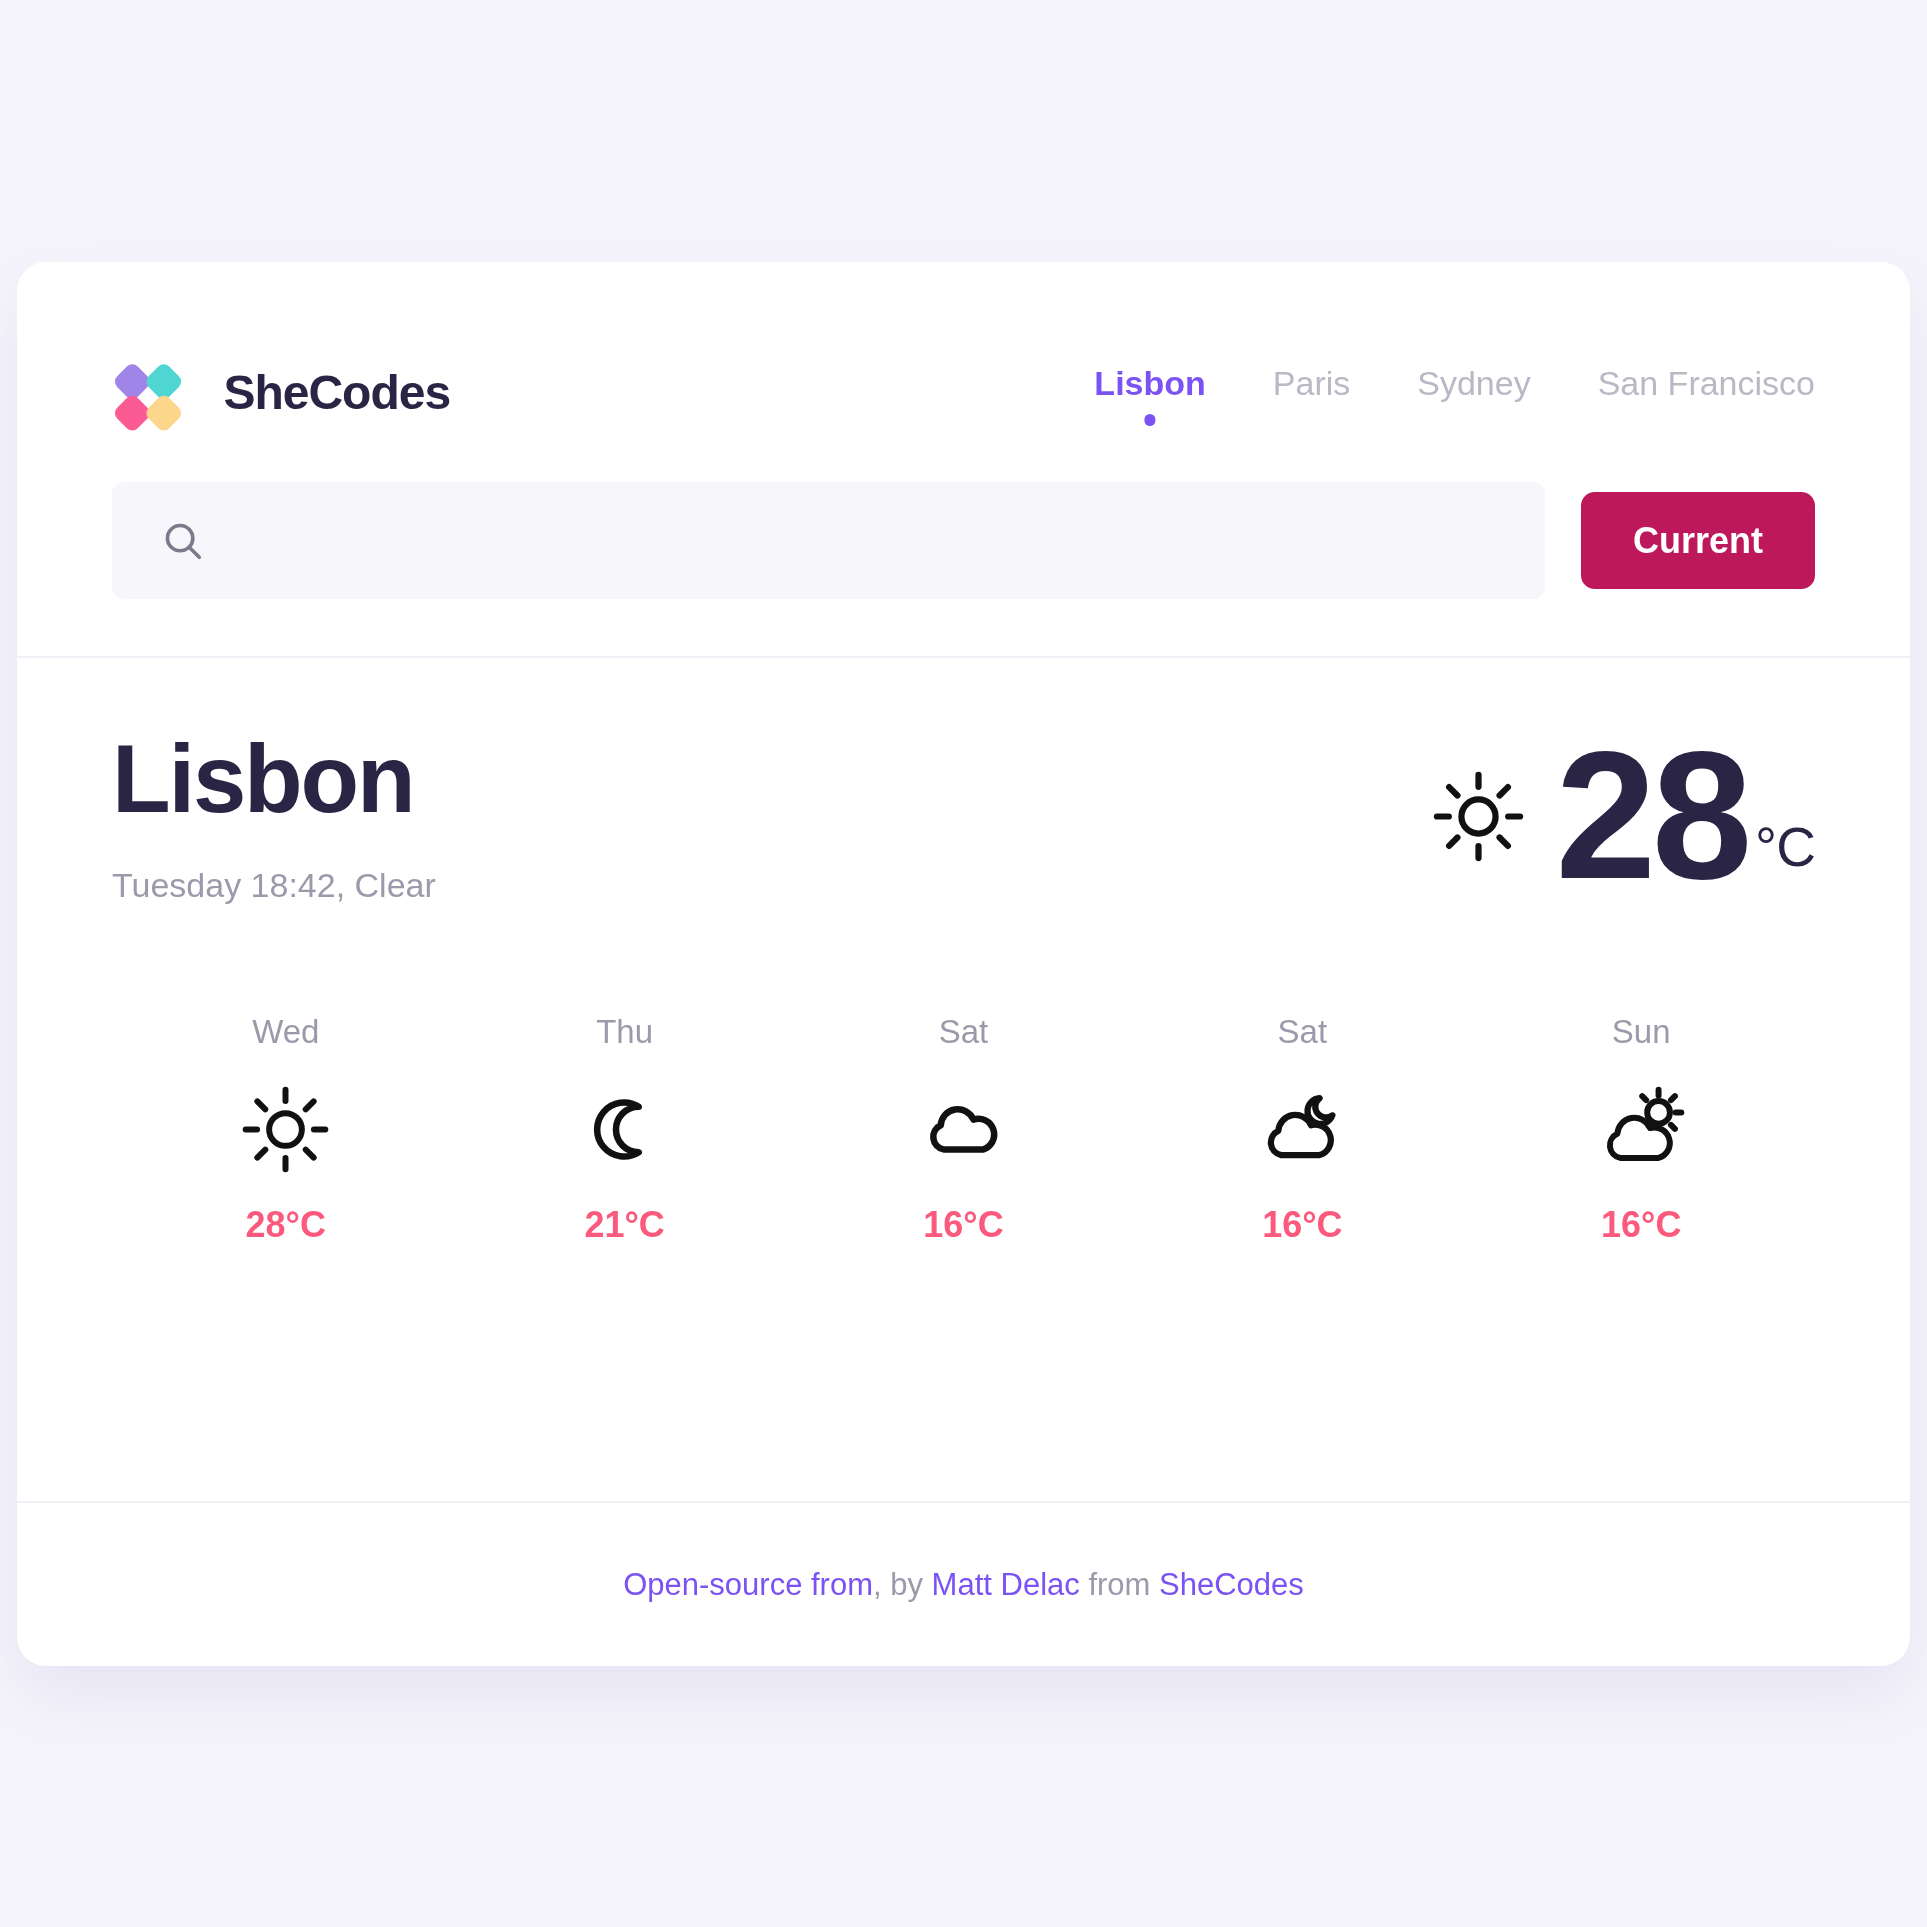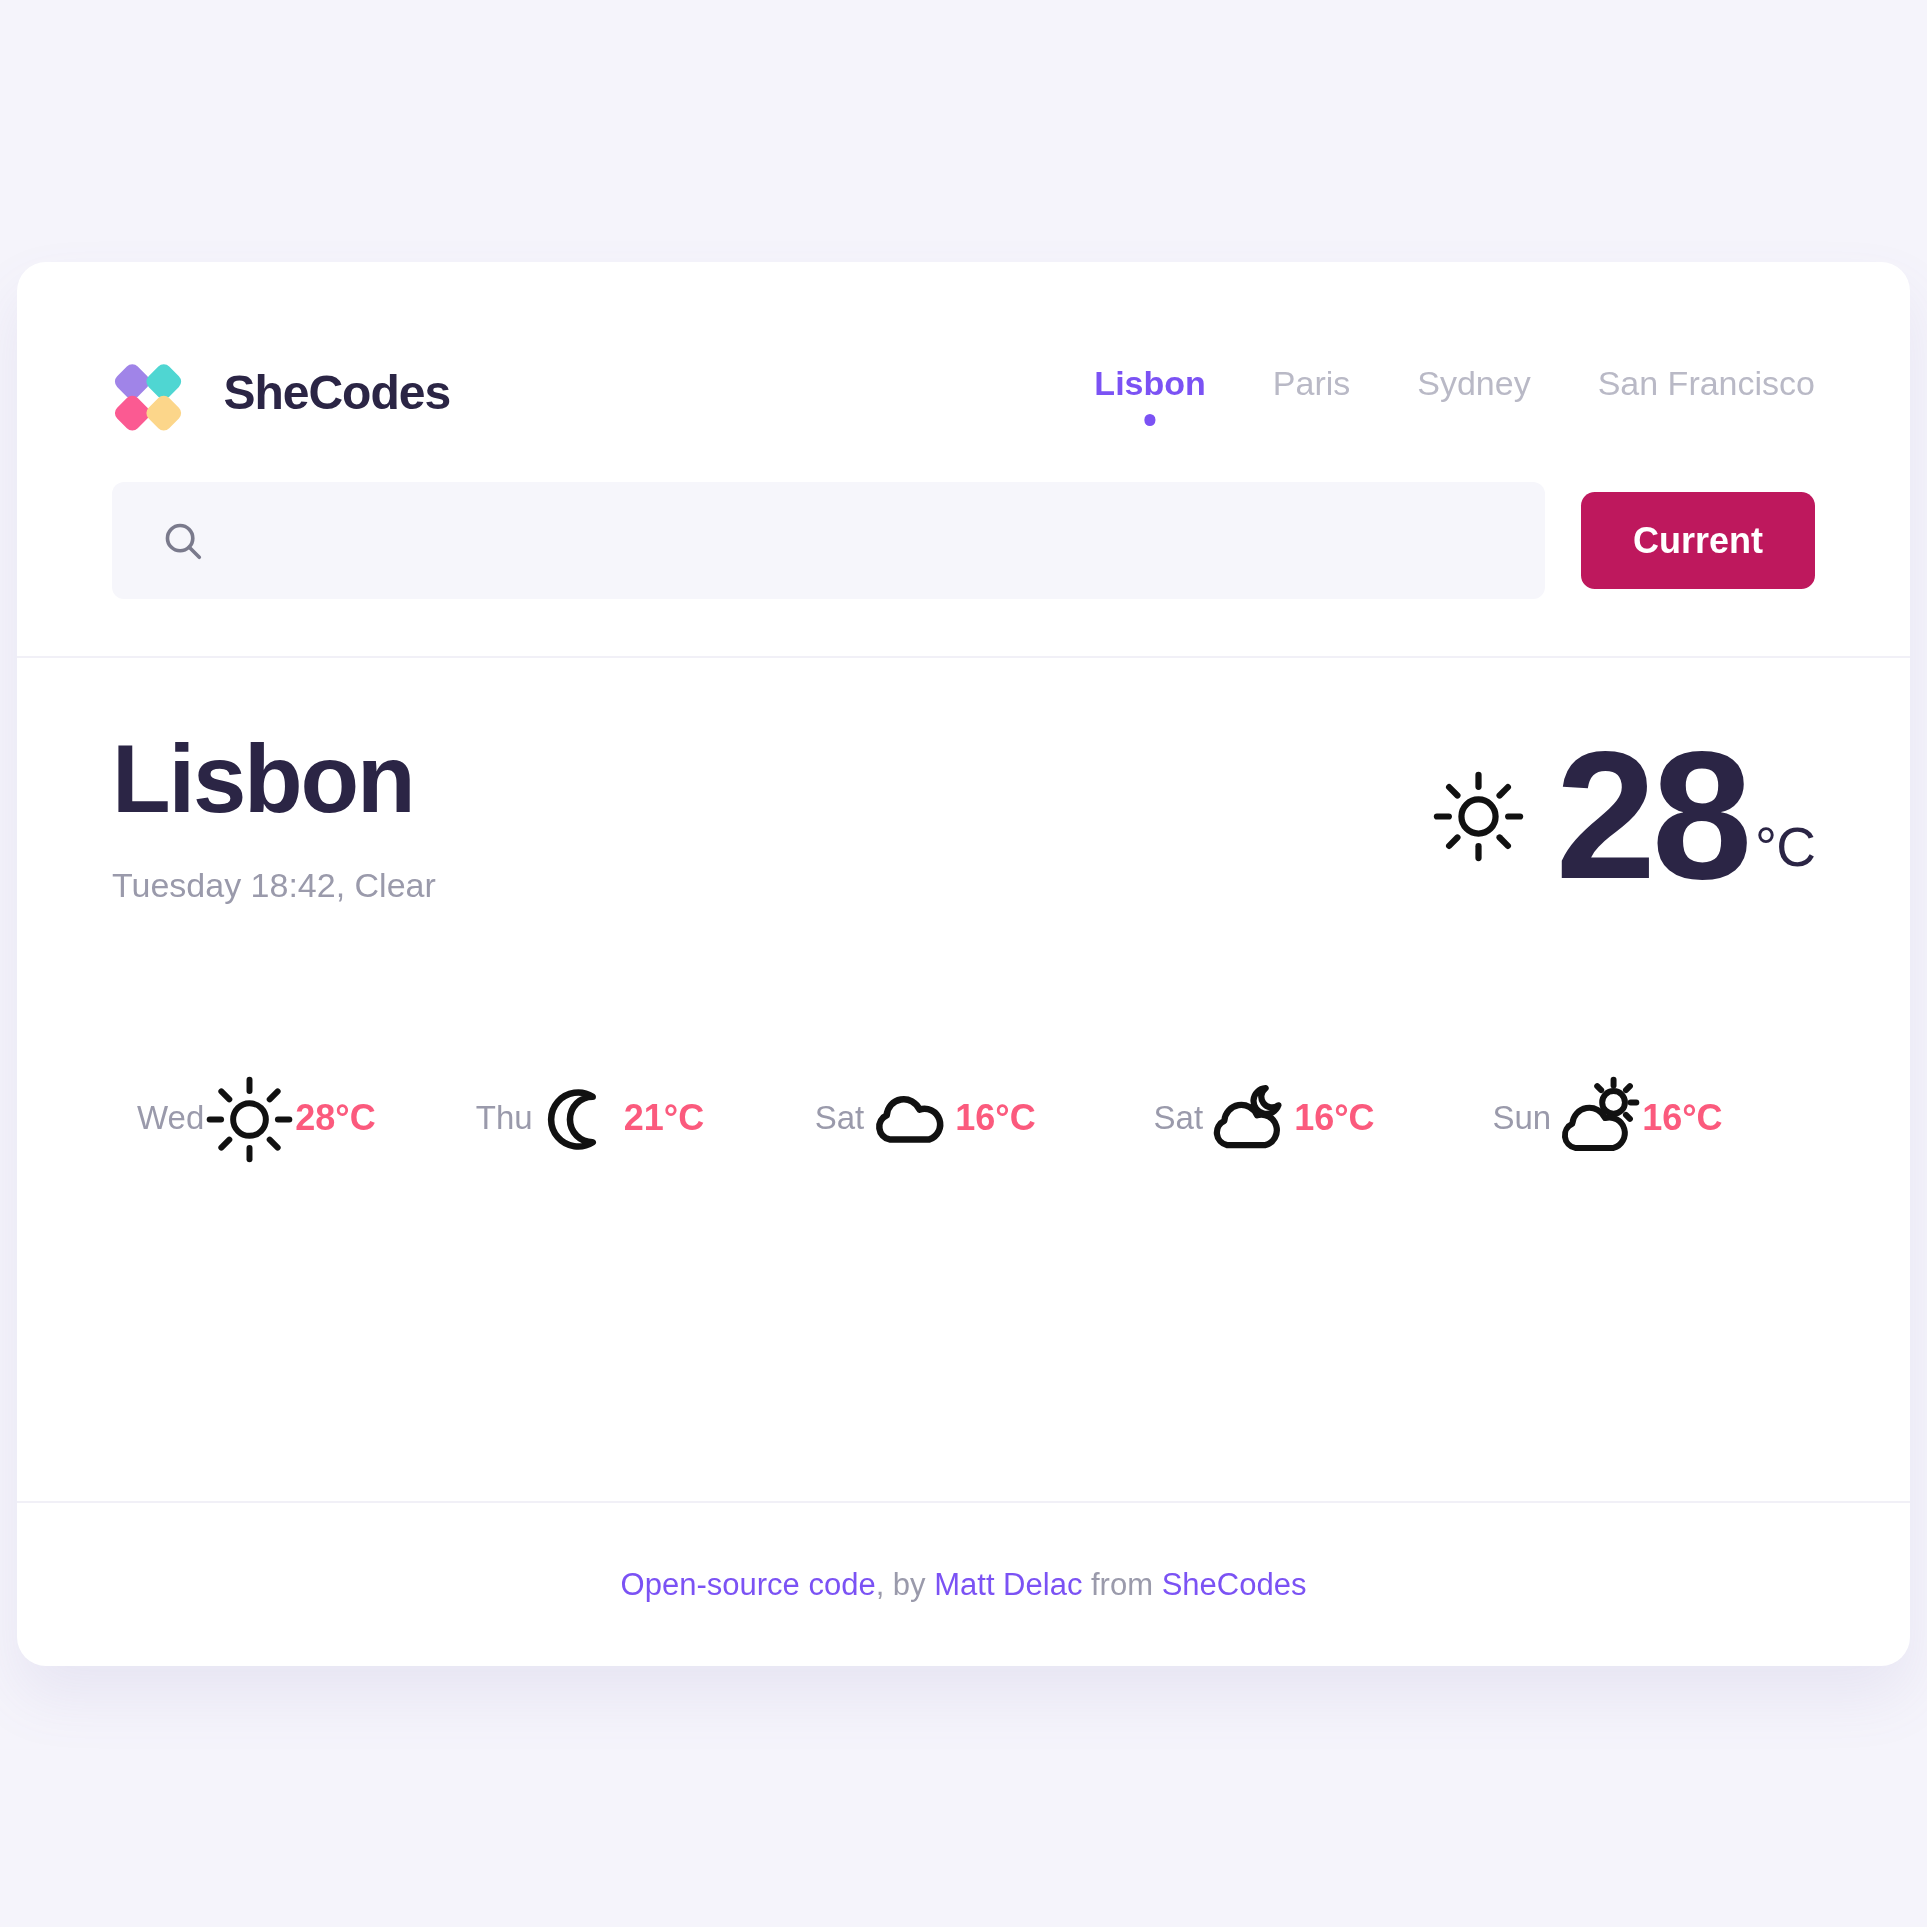--- a/index.html
+++ b/index.html
@@ -221,23 +221,22 @@
   
   .forecast {
     padding: 105px 120px 0 120px;
     display: flex;
     justify-content: space-between;
   }
 
   .forecast-day {
     width: 18%;
     display: flex;
-    flex-direction: row;
-    align-items: center;
-    margin-top: 28px;
+    flex-direction: column;
+    align-items: center;
   }
 
   .day-label {
     font-size: 33px;
     color: #9a9aab;
   }
 
   .day-icon {
     width: 91px;
     height: 91px;
@@ -412,18 +411,18 @@
         </span>
         <div class="day-temp">16°C</div>
       </div>
 
     </div>
 
     <div class="footer-spacer"></div>
     <div class="footer-divider"></div>
 
     <div class="footer">
-      <span><a href="#">Open-source code</a><span>, by </span><a href="#">Matt Delac</a><span> from </span><a href="#">SheCodes</a></span>
+      <span><a href="#">Open-source from</a><span>, by </span><a href="#">Matt Delac</a><span> from </span><a href="#">SheCodes</a></span>
     </div>
 
   </div>
 </div>
 
 
 </body></html>

